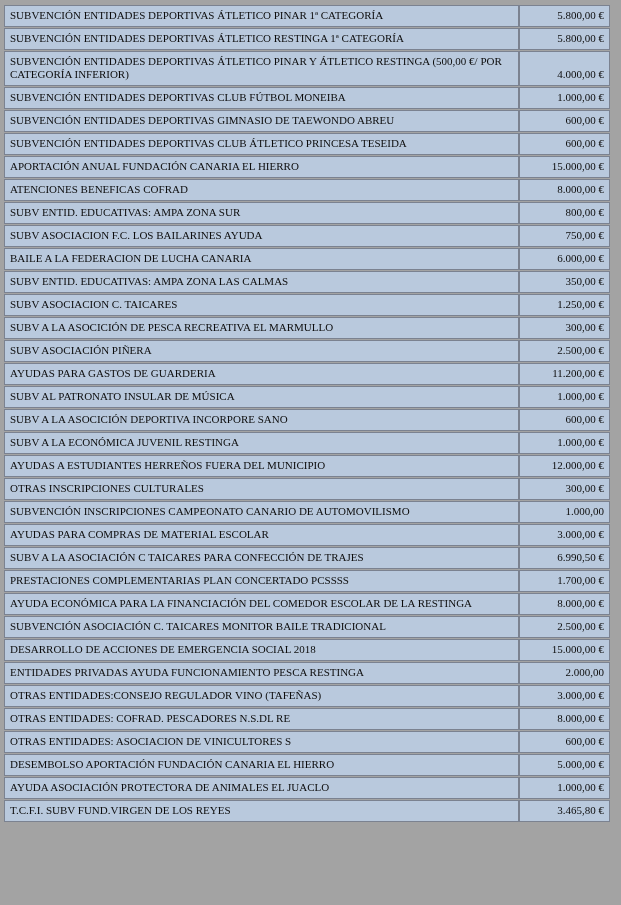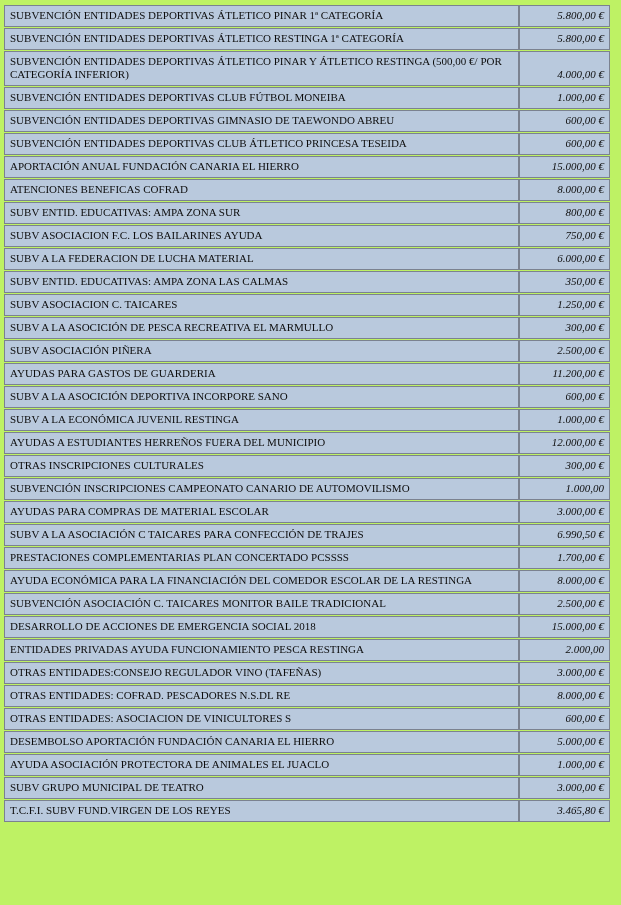--- a/index.html
+++ b/index.html
@@ -11,21 +11,21 @@
     margin:0;
     padding:0;
     background:#ffffff;
     width:621px;
     height:905px;
     overflow:hidden;
   }
   .page{
     width:621px;
     height:905px;
-    background:#bef264;
+    background:#a3a3a3;
     box-sizing:border-box;
     padding:4px 11px 0 4px;
     font-family:"Liberation Serif","DejaVu Serif",serif;
   }
   table.subsidies{
     width:606px;
     border-collapse:separate;
     border-spacing:0 1px;
     table-layout:fixed;
   }
@@ -42,21 +42,20 @@
   td.desc{
     padding:3px 5px 4px 5px;
     vertical-align:middle;
     text-align:left;
   }
   td.amount{
     padding:3px 5px 4px 5px;
     vertical-align:bottom;
     text-align:right;
     white-space:nowrap;
-    font-style:italic;
   }
 </style>
 </head>
 <body>
 
 <div class="page">
   <table class="subsidies">
     <colgroup>
       <col class="c-desc">
       <col class="c-amount">
@@ -96,21 +95,21 @@
         </tr>
         <tr>
           <td class="desc">SUBV ENTID. EDUCATIVAS: AMPA ZONA SUR</td>
           <td class="amount">800,00 €</td>
         </tr>
         <tr>
           <td class="desc">SUBV ASOCIACION F.C. LOS BAILARINES AYUDA</td>
           <td class="amount">750,00 €</td>
         </tr>
         <tr>
-          <td class="desc">SUBV A LA FEDERACION DE LUCHA MATERIAL</td>
+          <td class="desc">BAILE A LA FEDERACION DE LUCHA CANARIA</td>
           <td class="amount">6.000,00 €</td>
         </tr>
         <tr>
           <td class="desc">SUBV ENTID. EDUCATIVAS: AMPA ZONA LAS CALMAS</td>
           <td class="amount">350,00 €</td>
         </tr>
         <tr>
           <td class="desc">SUBV ASOCIACION C. TAICARES</td>
           <td class="amount">1.250,00 €</td>
         </tr>
@@ -120,20 +119,24 @@
         </tr>
         <tr>
           <td class="desc">SUBV ASOCIACIÓN PIÑERA</td>
           <td class="amount">2.500,00 €</td>
         </tr>
         <tr>
           <td class="desc">AYUDAS PARA GASTOS DE GUARDERIA</td>
           <td class="amount">11.200,00 €</td>
         </tr>
         <tr>
+          <td class="desc">SUBV AL PATRONATO INSULAR DE MÚSICA</td>
+          <td class="amount">1.000,00 €</td>
+        </tr>
+        <tr>
           <td class="desc">SUBV A LA ASOCICIÓN DEPORTIVA INCORPORE SANO</td>
           <td class="amount">600,00 €</td>
         </tr>
         <tr>
           <td class="desc">SUBV A LA ECONÓMICA JUVENIL RESTINGA</td>
           <td class="amount">1.000,00 €</td>
         </tr>
         <tr>
           <td class="desc">AYUDAS A ESTUDIANTES HERREÑOS FUERA DEL MUNICIPIO</td>
           <td class="amount">12.000,00 €</td>
@@ -186,24 +189,20 @@
           <td class="desc">OTRAS ENTIDADES: ASOCIACION DE VINICULTORES S</td>
           <td class="amount">600,00 €</td>
         </tr>
         <tr>
           <td class="desc">DESEMBOLSO APORTACIÓN FUNDACIÓN CANARIA EL HIERRO</td>
           <td class="amount">5.000,00 €</td>
         </tr>
         <tr>
           <td class="desc">AYUDA ASOCIACIÓN PROTECTORA DE ANIMALES EL JUACLO</td>
           <td class="amount">1.000,00 €</td>
-        </tr>
-        <tr>
-          <td class="desc">SUBV GRUPO MUNICIPAL DE TEATRO</td>
-          <td class="amount">3.000,00 €</td>
         </tr>
         <tr>
           <td class="desc">T.C.F.I. SUBV FUND.VIRGEN DE LOS REYES</td>
           <td class="amount">3.465,80 €</td>
         </tr>
       </tbody>
   </table>
 </div>
 
 </body></html>

